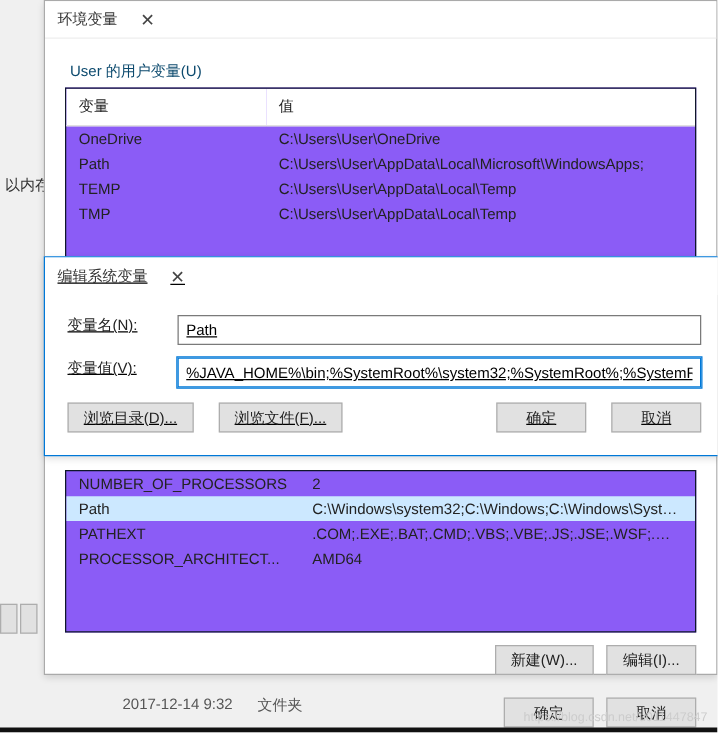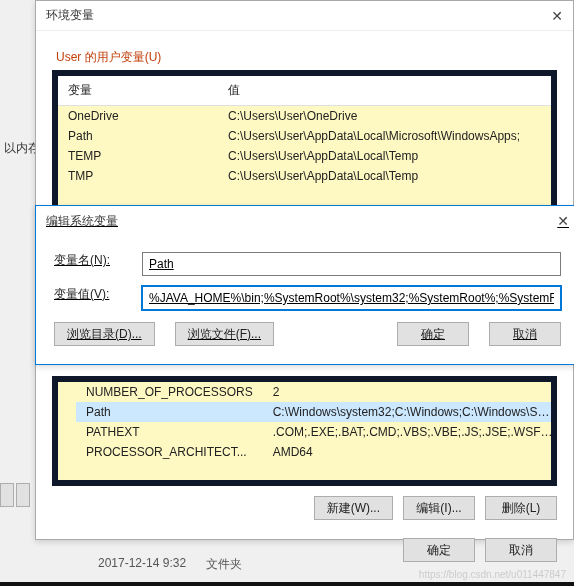--- a/index.html
+++ b/index.html
@@ -8,33 +8,32 @@
     .dialog {
       position: absolute;
       background: #fff;
       border: 1px solid #aaa;
       box-shadow: 0 2px 6px rgba(0,0,0,0.15);
     }
     .titlebar {
       height: 30px;
       display: flex;
       align-items: center;
-      justify-content: space-between;
       padding: 0 10px;
       background: #fff;
       border-bottom: 1px solid #eee;
     }
     .titlebar .title { color: #333; }
     .close-x { font-size: 14px; color: #444; cursor: pointer; width: 30px; text-align: right; }
     
     .env-dialog { left: 35px; top: 0; width: 539px; height: 540px; }
     .env-body { padding: 10px 16px; }
-    .section-label { margin: 8px 0 4px 4px; color: #c2410c; }
-    .table-frame { border: 6px solid #0f172a; height: 154px; overflow: hidden; background: #fef9c3; }
-    .table-frame.sys { height: 110px; padding-left: 18px; }
+    .section-label { margin: 8px 0 4px 4px; color: #0c4a6e; }
+    .table-frame { border: 1px solid #0f172a; height: 154px; overflow: hidden; background: #8b5cf6; }
+    .table-frame.sys { height: 130px; }
     .tbl { width: 100%; border-collapse: collapse; }
     .tbl th { text-align: left; font-weight: normal; padding: 6px 10px; border-bottom: 1px solid #e0e0e0; color: #222; background: #fff; }
     .tbl th:first-child { width: 160px; }
     .tbl td { padding: 3px 10px; color: #222; white-space: nowrap; overflow: hidden; text-overflow: ellipsis; max-width: 300px; }
     .tbl tr.sel td { background: #cce8ff; }
     
     .btn-row { display: flex; justify-content: flex-end; gap: 10px; margin: 10px 0 6px; }
     .btn {
       min-width: 72px;
       height: 24px;
@@ -144,21 +143,20 @@
               <td style="width:160px">PROCESSOR_ARCHITECT...</td>
               <td>AMD64</td>
             </tr>
           </tbody>
         </table>
     </div>
 
     <div class="btn-row">
       <button class="btn">新建(W)...</button>
       <button class="btn">编辑(I)...</button>
-      <button class="btn">删除(L)</button>
     </div>
 
     <div class="btn-row" style="margin-top:18px">
       <button class="btn">确定</button>
       <button class="btn">取消</button>
     </div>
   </div>
 </div>
 
 <div class="dialog edit-dialog">

